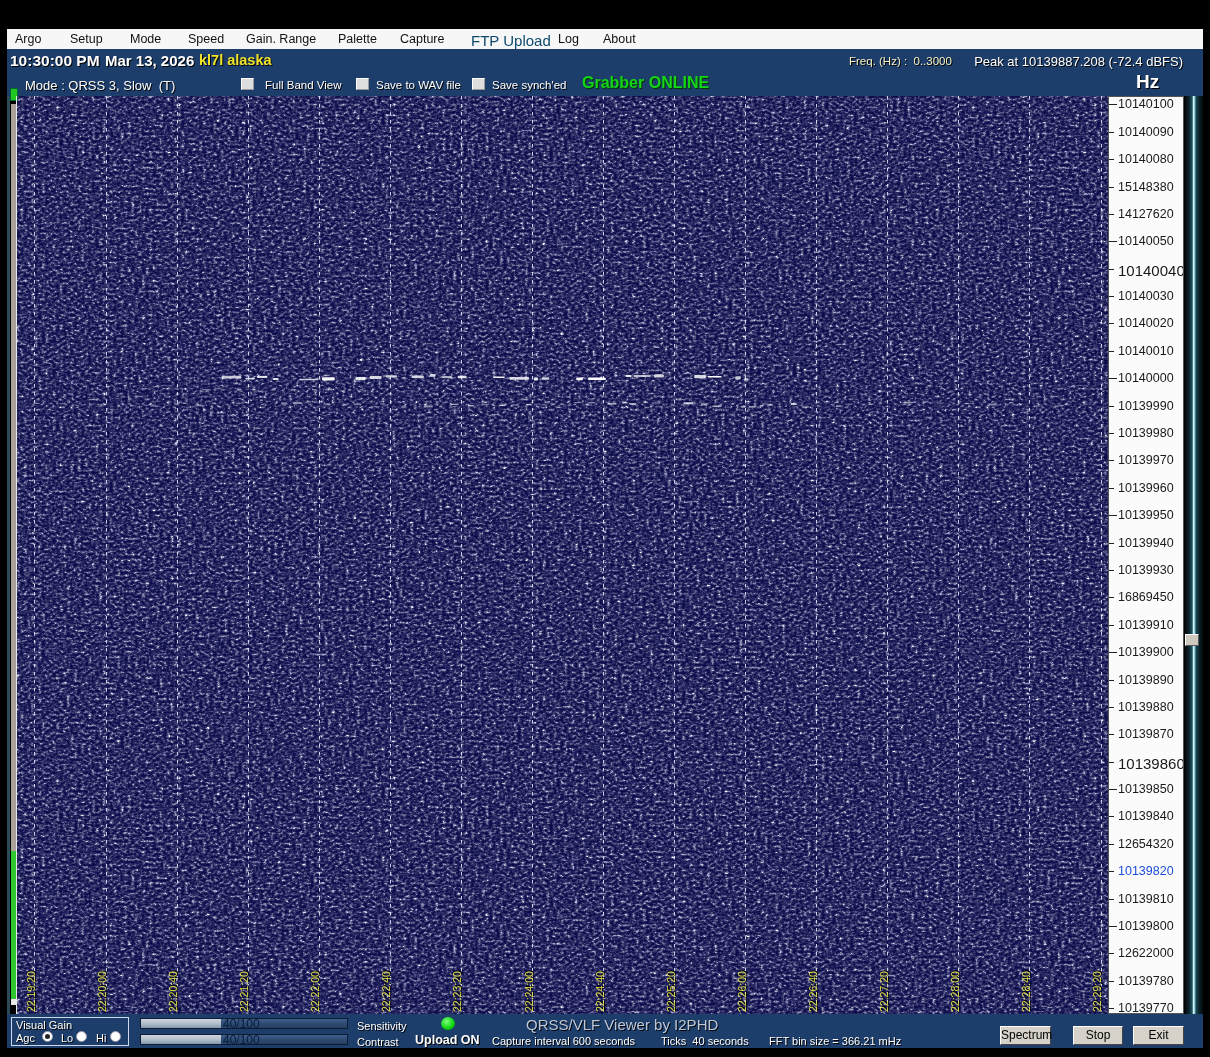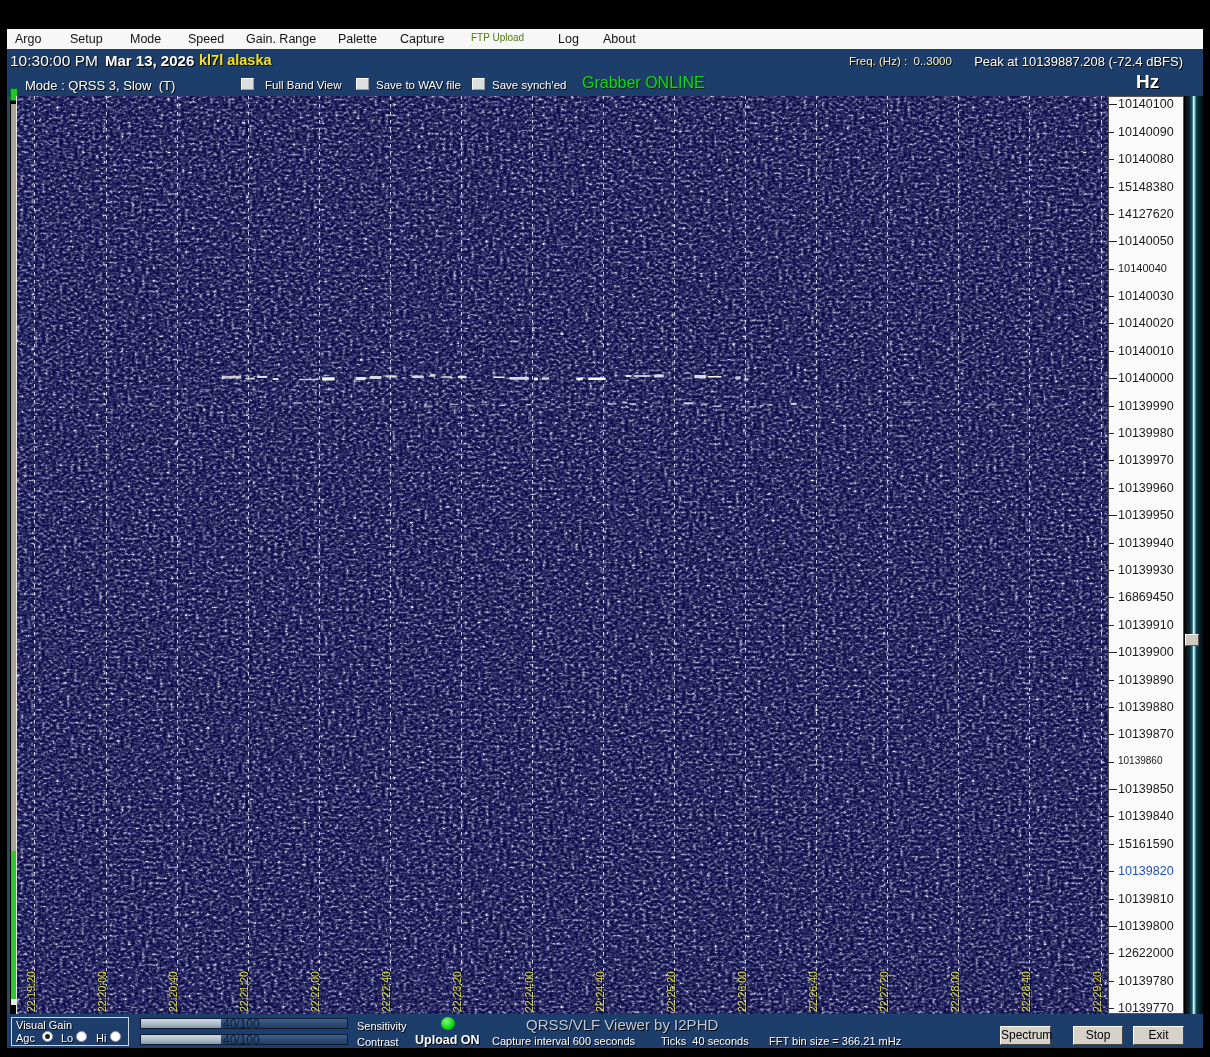--- a/index.html
+++ b/index.html
@@ -7,39 +7,39 @@
 </style></head>
 <body>
 <div style="position:absolute;left:7px;top:29px;width:1196px;height:20px;background:#f7f7f7">
 <span style="position:absolute;left:8px;top:3px;font-size:12.5px;color:#111">Argo</span>
 <span style="position:absolute;left:63px;top:3px;font-size:12.5px;color:#111">Setup</span>
 <span style="position:absolute;left:123px;top:3px;font-size:12.5px;color:#111">Mode</span>
 <span style="position:absolute;left:181px;top:3px;font-size:12.5px;color:#111">Speed</span>
 <span style="position:absolute;left:239px;top:3px;font-size:12.5px;color:#111">Gain. Range</span>
 <span style="position:absolute;left:331px;top:3px;font-size:12.5px;color:#111">Palette</span>
 <span style="position:absolute;left:393px;top:3px;font-size:12.5px;color:#111">Capture</span>
-<span style="position:absolute;left:464px;top:3px;font-size:10px;color:#4d7c0f">FTP Upload</span>
+<span style="position:absolute;left:464px;top:3px;font-size:15px;color:#0c4a6e">FTP Upload</span>
 <span style="position:absolute;left:551px;top:3px;font-size:12.5px;color:#111">Log</span>
 <span style="position:absolute;left:596px;top:3px;font-size:12.5px;color:#111">About</span>
 </div>
 
 <div style="position:absolute;left:7px;top:49px;width:1196px;height:47px;background:#1d3e6b"></div>
-<div style="position:absolute;left:10px;top:52px;font-size:15.5px;font-weight:normal;color:#fff;text-shadow:1px 1px 0 #000">10:30:00 PM</div>
+<div style="position:absolute;left:10px;top:52px;font-size:15.5px;font-weight:bold;color:#fff;text-shadow:1px 1px 0 #000">10:30:00 PM</div>
 <div style="position:absolute;left:105px;top:52px;font-size:15px;font-weight:bold;color:#fff;text-shadow:1px 1px 0 #000">Mar 13, 2026</div>
 <div style="position:absolute;left:199px;top:52px;font-size:14.5px;font-weight:bold;color:#f0e32c;text-shadow:1px 1px 0 #000">kl7l alaska</div>
 <div style="position:absolute;left:849px;top:55px;font-size:11.5px;color:#f6f2c4;text-shadow:1px 1px 0 #000">Freq. (Hz) :&nbsp; 0..3000</div>
 <div style="position:absolute;right:27px;top:54px;font-size:13px;white-space:nowrap;color:#fff;text-shadow:1px 1px 0 #000">Peak at 10139887.208 (-72.4 dBFS)</div>
 <div style="position:absolute;left:25px;top:78px;font-size:13px;color:#fff;text-shadow:1px 1px 0 #000">Mode : QRSS 3, Slow&nbsp; (T)</div>
 <div style="position:absolute;left:241px;top:78px;width:13px;height:12px;background:#dedede;border:1px solid #999;border-top-color:#fff;border-left-color:#fff;box-sizing:border-box"></div>
 <div style="position:absolute;left:265px;top:79px;font-size:11.5px;color:#fff;text-shadow:1px 1px 0 #000">Full Band View</div>
 <div style="position:absolute;left:356px;top:78px;width:13px;height:12px;background:#dedede;border:1px solid #999;border-top-color:#fff;border-left-color:#fff;box-sizing:border-box"></div>
 <div style="position:absolute;left:376px;top:79px;font-size:11.5px;color:#fff;text-shadow:1px 1px 0 #000">Save to WAV file</div>
 <div style="position:absolute;left:472px;top:78px;width:13px;height:12px;background:#dedede;border:1px solid #999;border-top-color:#fff;border-left-color:#fff;box-sizing:border-box"></div>
 <div style="position:absolute;left:492px;top:79px;font-size:11.5px;color:#fff;text-shadow:1px 1px 0 #000">Save synch'ed</div>
-<div style="position:absolute;left:582px;top:74px;font-size:16px;font-weight:normal;color:#16d416;text-shadow:1px 1px 0 #030">Grabber ONLINE</div>
+<div style="position:absolute;left:582px;top:74px;font-size:16px;font-weight:bold;color:#16d416;text-shadow:1px 1px 0 #030">Grabber ONLINE</div>
 <div style="position:absolute;left:1136px;top:71px;font-size:19px;font-weight:bold;color:#fff;text-shadow:1px 1px 0 #000">Hz</div>
 
 <svg width="1091" height="918" viewBox="0 0 1091 918" style="position:absolute;left:17px;top:96px" xmlns="http://www.w3.org/2000/svg">
 <defs>
 <filter id="nz" x="0" y="0" width="100%" height="100%" color-interpolation-filters="sRGB">
  <feTurbulence type="fractalNoise" baseFrequency="0.28 0.38" numOctaves="3" seed="11" stitchTiles="stitch"></feTurbulence>
  <feColorMatrix type="matrix" values="1 0 0 0 0  1 0 0 0 0  1 0 0 0 0  0 0 0 0 1"></feColorMatrix>
  <feComponentTransfer>
    <feFuncR type="gamma" amplitude="1.5" exponent="3.6" offset="0"></feFuncR>
    <feFuncG type="gamma" amplitude="1.5" exponent="3.6" offset="0"></feFuncG>
@@ -208,21 +208,21 @@
 <div style="position:absolute;left:9px;top:27.7px;font-size:12.5px;color:#1a1a1a;letter-spacing:0px">10140090</div>
 <div style="position:absolute;left:0;top:62.1px;width:5px;height:1px;background:#222"></div>
 <div style="position:absolute;left:9px;top:55.1px;font-size:12.5px;color:#1a1a1a;letter-spacing:0px">10140080</div>
 <div style="position:absolute;left:0;top:89.5px;width:5px;height:1px;background:#222"></div>
 <div style="position:absolute;left:9px;top:82.5px;font-size:12.5px;color:#1a1a1a;letter-spacing:0px">15148380</div>
 <div style="position:absolute;left:0;top:116.9px;width:5px;height:1px;background:#222"></div>
 <div style="position:absolute;left:9px;top:109.9px;font-size:12.5px;color:#1a1a1a;letter-spacing:0px">14127620</div>
 <div style="position:absolute;left:0;top:144.2px;width:8px;height:1px;background:#222"></div>
 <div style="position:absolute;left:9px;top:137.2px;font-size:12.5px;color:#1a1a1a;letter-spacing:0px">10140050</div>
 <div style="position:absolute;left:0;top:171.6px;width:5px;height:1px;background:#222"></div>
-<div style="position:absolute;left:9px;top:164.6px;font-size:11px;color:#1a1a1a;letter-spacing:0px">10140040</div>
+<div style="position:absolute;left:9px;top:164.6px;font-size:15px;color:#1a1a1a;letter-spacing:0px">10140040</div>
 <div style="position:absolute;left:0;top:199.0px;width:5px;height:1px;background:#222"></div>
 <div style="position:absolute;left:9px;top:192.0px;font-size:12.5px;color:#1a1a1a;letter-spacing:0px">10140030</div>
 <div style="position:absolute;left:0;top:226.4px;width:5px;height:1px;background:#222"></div>
 <div style="position:absolute;left:9px;top:219.4px;font-size:12.5px;color:#1a1a1a;letter-spacing:0px">10140020</div>
 <div style="position:absolute;left:0;top:253.8px;width:5px;height:1px;background:#222"></div>
 <div style="position:absolute;left:9px;top:246.8px;font-size:12.5px;color:#1a1a1a;letter-spacing:0px">10140010</div>
 <div style="position:absolute;left:0;top:281.2px;width:8px;height:1px;background:#222"></div>
 <div style="position:absolute;left:9px;top:274.2px;font-size:12.5px;color:#1a1a1a;letter-spacing:0px">10140000</div>
 <div style="position:absolute;left:0;top:308.6px;width:5px;height:1px;background:#222"></div>
 <div style="position:absolute;left:9px;top:301.6px;font-size:12.5px;color:#1a1a1a;letter-spacing:0px">10139990</div>
@@ -244,27 +244,27 @@
 <div style="position:absolute;left:9px;top:520.7px;font-size:12.5px;color:#1a1a1a;letter-spacing:0px">10139910</div>
 <div style="position:absolute;left:0;top:555.1px;width:8px;height:1px;background:#222"></div>
 <div style="position:absolute;left:9px;top:548.1px;font-size:12.5px;color:#1a1a1a;letter-spacing:0px">10139900</div>
 <div style="position:absolute;left:0;top:582.5px;width:5px;height:1px;background:#222"></div>
 <div style="position:absolute;left:9px;top:575.5px;font-size:12.5px;color:#1a1a1a;letter-spacing:0px">10139890</div>
 <div style="position:absolute;left:0;top:609.9px;width:5px;height:1px;background:#222"></div>
 <div style="position:absolute;left:9px;top:602.9px;font-size:12.5px;color:#1a1a1a;letter-spacing:0px">10139880</div>
 <div style="position:absolute;left:0;top:637.3px;width:5px;height:1px;background:#222"></div>
 <div style="position:absolute;left:9px;top:630.3px;font-size:12.5px;color:#1a1a1a;letter-spacing:0px">10139870</div>
 <div style="position:absolute;left:0;top:664.7px;width:5px;height:1px;background:#222"></div>
-<div style="position:absolute;left:9px;top:657.7px;font-size:10px;color:#1a1a1a;letter-spacing:0px">10139860</div>
+<div style="position:absolute;left:9px;top:657.7px;font-size:15px;color:#1a1a1a;letter-spacing:0px">10139860</div>
 <div style="position:absolute;left:0;top:692.0px;width:8px;height:1px;background:#222"></div>
 <div style="position:absolute;left:9px;top:685.0px;font-size:12.5px;color:#1a1a1a;letter-spacing:0px">10139850</div>
 <div style="position:absolute;left:0;top:719.4px;width:5px;height:1px;background:#222"></div>
 <div style="position:absolute;left:9px;top:712.4px;font-size:12.5px;color:#1a1a1a;letter-spacing:0px">10139840</div>
 <div style="position:absolute;left:0;top:746.8px;width:5px;height:1px;background:#222"></div>
-<div style="position:absolute;left:9px;top:739.8px;font-size:12.5px;color:#1a1a1a;letter-spacing:0px">15161590</div>
+<div style="position:absolute;left:9px;top:739.8px;font-size:12.5px;color:#1a1a1a;letter-spacing:0px">12654320</div>
 <div style="position:absolute;left:0;top:774.2px;width:5px;height:1px;background:#222"></div>
 <div style="position:absolute;left:9px;top:767.2px;font-size:12.5px;color:#1d4ed8;letter-spacing:0px">10139820</div>
 <div style="position:absolute;left:0;top:801.6px;width:5px;height:1px;background:#222"></div>
 <div style="position:absolute;left:9px;top:794.6px;font-size:12.5px;color:#1a1a1a;letter-spacing:0px">10139810</div>
 <div style="position:absolute;left:0;top:829.0px;width:8px;height:1px;background:#222"></div>
 <div style="position:absolute;left:9px;top:822.0px;font-size:12.5px;color:#1a1a1a;letter-spacing:0px">10139800</div>
 <div style="position:absolute;left:0;top:856.4px;width:5px;height:1px;background:#222"></div>
 <div style="position:absolute;left:9px;top:849.4px;font-size:12.5px;color:#1a1a1a;letter-spacing:0px">12622000</div>
 <div style="position:absolute;left:0;top:883.8px;width:5px;height:1px;background:#222"></div>
 <div style="position:absolute;left:9px;top:876.8px;font-size:12.5px;color:#1a1a1a;letter-spacing:0px">10139780</div>

